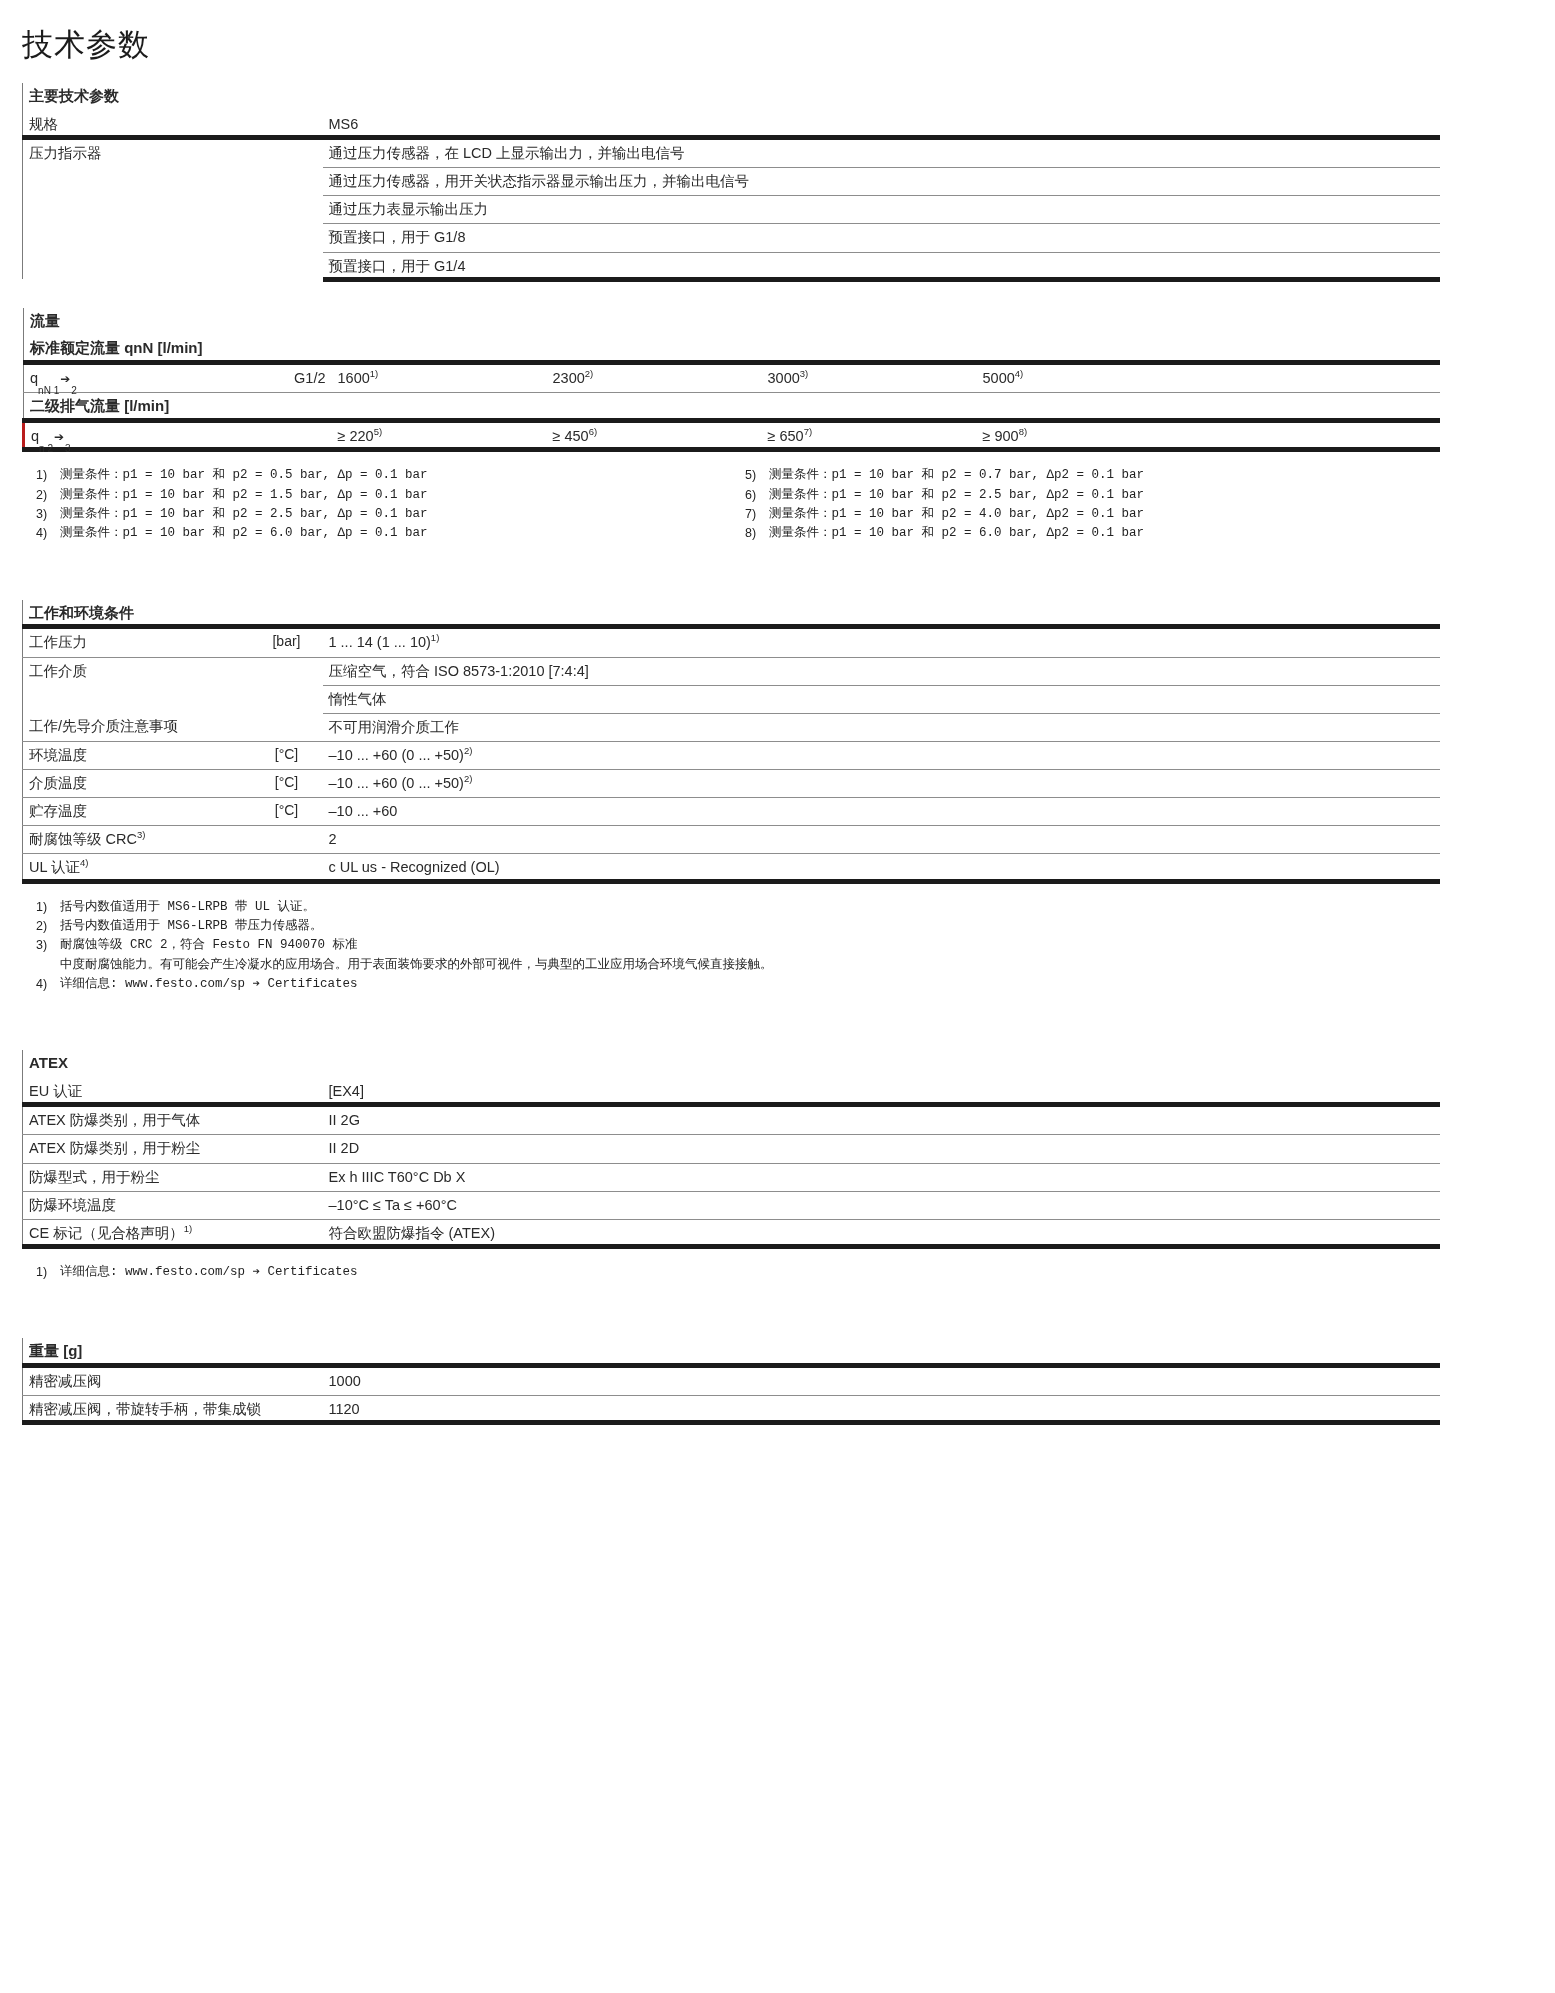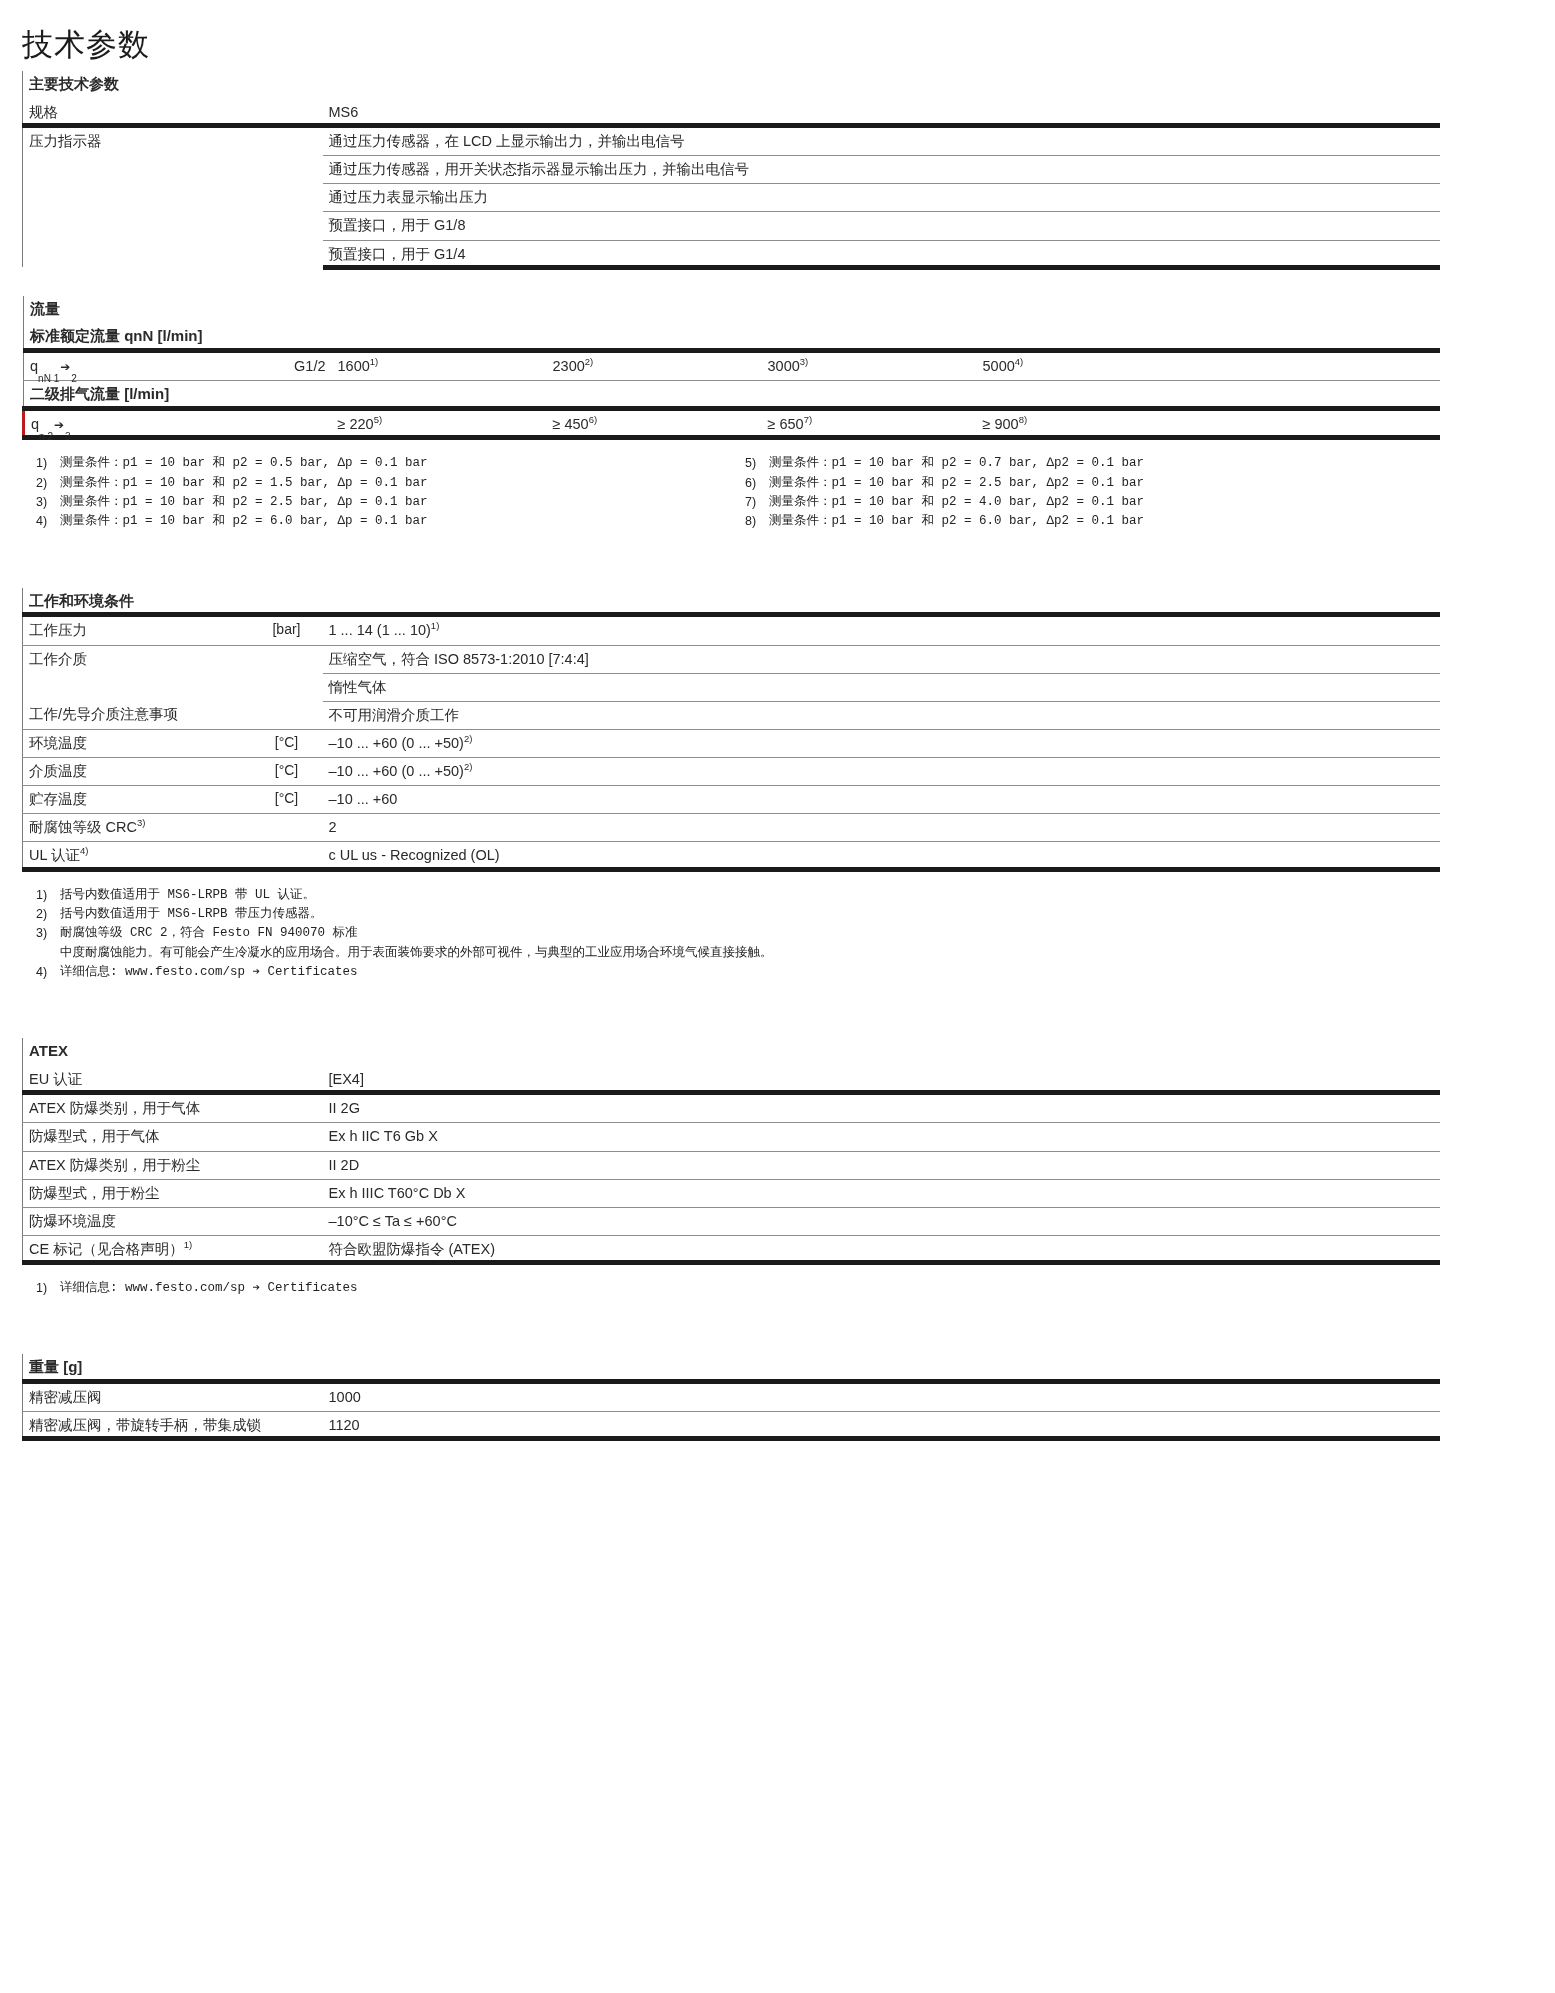--- a/index.html
+++ b/index.html
@@ -21,21 +21,21 @@
     box-sizing: border-box;
     padding: 18px 115px 0 22px;
   }
 
   
   .doc-title {
     font-size: 31px;
     font-weight: 400;
     letter-spacing: 1px;
     color: #1b1b1b;
-    margin: 8px 0 8px 0;
+    margin: 8px 0 20px 0;
     line-height: 1.2;
   }
 
   
   .tbl-block {
     margin-bottom: 0;
   }
   table.spec {
     border-collapse: collapse;
     width: 100%;
@@ -331,24 +331,20 @@
       </tr>
       <tr class="heavy">
         <td style="border-left:1px solid #7b7b7b">EU 认证</td>
         <td class="vl">[EX4]</td>
       </tr>
       <tr class="thin">
         <td style="border-left:1px solid #7b7b7b">ATEX 防爆类别，用于气体</td>
         <td class="vl">II 2G</td>
       </tr>
       <tr class="thin">
-        <td style="border-left:1px solid #7b7b7b">防爆型式，用于气体</td>
-        <td class="vl">Ex h IIC T6 Gb X</td>
-      </tr>
-      <tr class="thin">
         <td style="border-left:1px solid #7b7b7b">ATEX 防爆类别，用于粉尘</td>
         <td class="vl">II 2D</td>
       </tr>
       <tr class="thin">
         <td style="border-left:1px solid #7b7b7b">防爆型式，用于粉尘</td>
         <td class="vl">Ex h IIIC T60°C Db X</td>
       </tr>
       <tr class="thin">
         <td style="border-left:1px solid #7b7b7b">防爆环境温度</td>
         <td class="vl">–10°C ≤ Ta ≤ +60°C</td>

